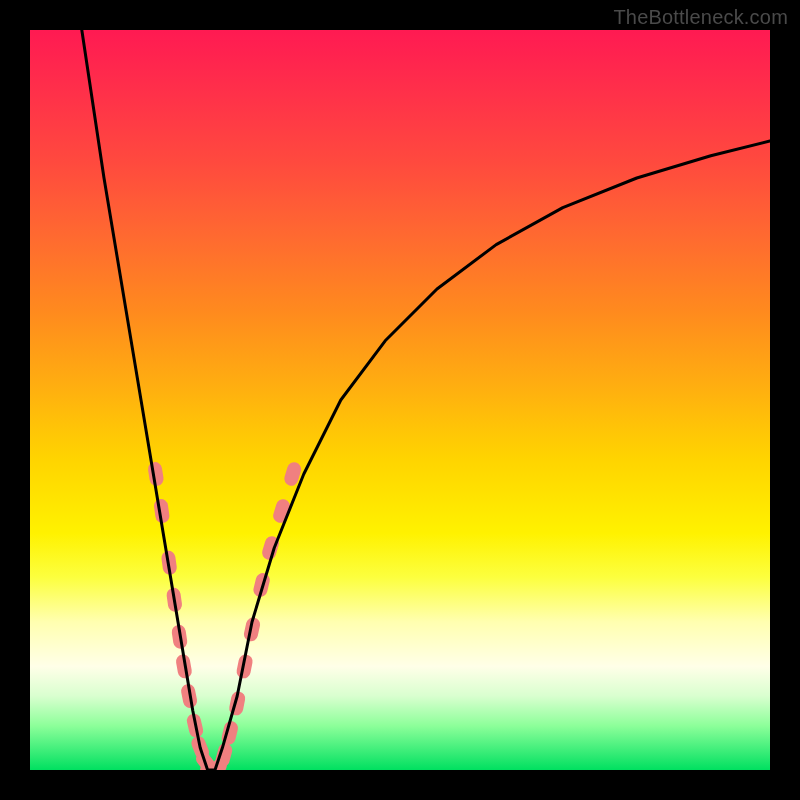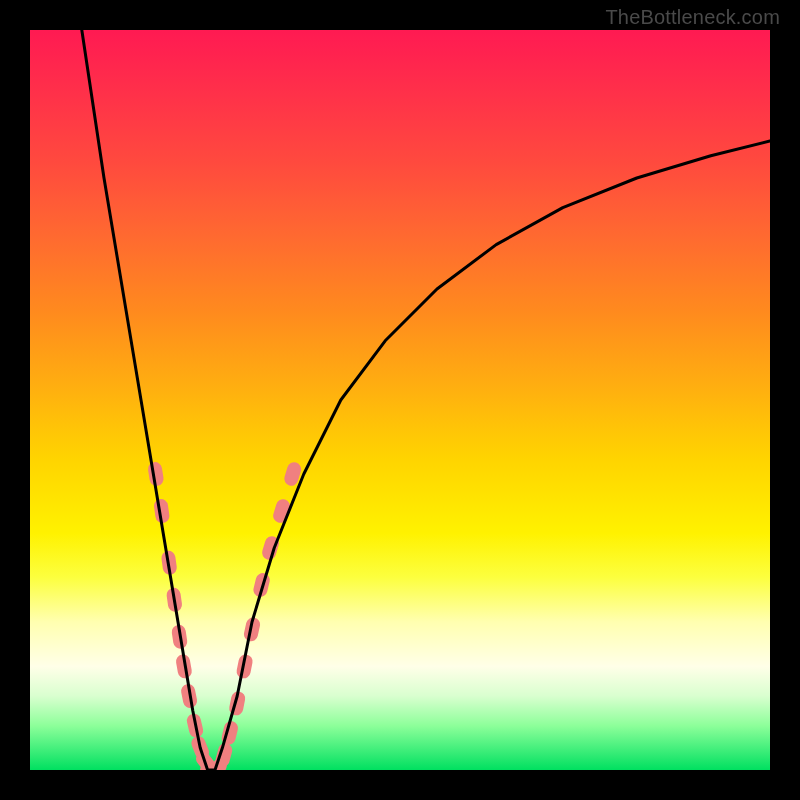--- a/index.html
+++ b/index.html
@@ -47,21 +47,21 @@
     position: absolute;
     left: 0;
     top: 0;
     width: 740px;
     height: 740px;
     display: block;
   }
   .watermark {
     position: absolute;
     top: 6px;
-    right: 20px;
+    right: 12px;
     color: #4a4a4a;
     font-size: 20px;
     font-weight: 500;
     letter-spacing: 0.2px;
     user-select: none;
   }
 </style>
 </head>
 <body>
 

